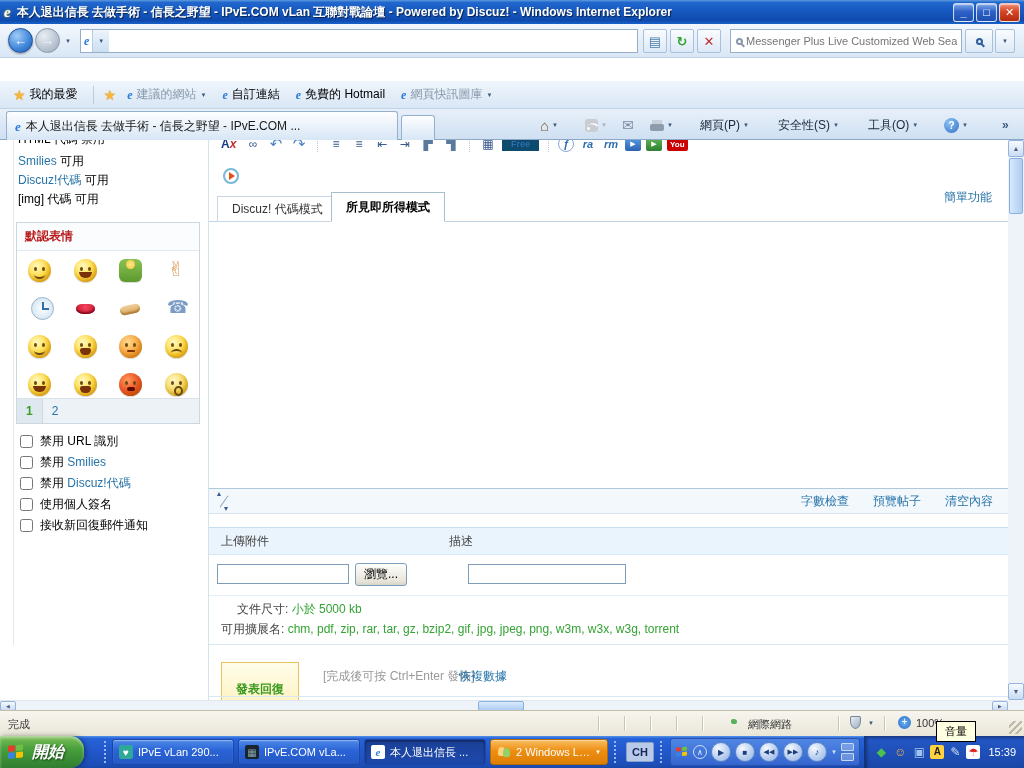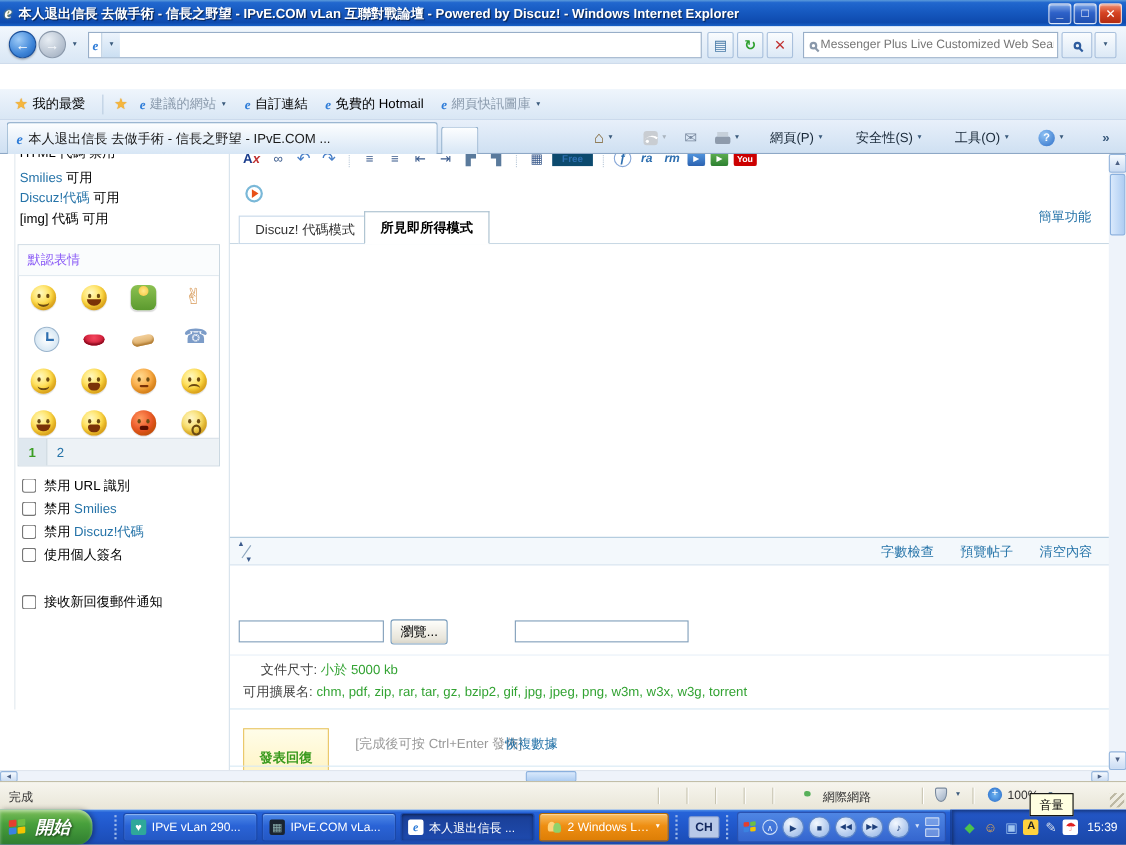--- a/index.html
+++ b/index.html
@@ -52,21 +52,21 @@
 .feedicon::before{content:"";position:absolute;left:2px;bottom:2px;width:3px;height:3px;border-radius:50%;background:#fff}
 .feedicon::after{content:"";position:absolute;left:2px;bottom:2px;width:8px;height:8px;border-top:2px solid #fff;border-right:2px solid #fff;border-radius:0 100% 0 0;border-top:none;border-left:none;transform:rotate(-45deg)}
 .helpcircle{width:15px;height:15px;border-radius:50%;background:radial-gradient(circle at 35% 30%,#8FC2F4,#2E6FC8);color:#fff;font-size:10px;font-weight:bold;display:flex;align-items:center;justify-content:center}
 
 
 .page{left:0;top:140px;width:1024px;height:570px;background:#fff;font-size:12px;color:#000}
 .slink{color:#2573A8}
 .clipline{overflow:hidden;position:absolute}
 .clipline span{display:block;margin-top:-9px;white-space:nowrap}
 .panel{position:absolute;border:1px solid #CBD8E1;background:#fff}
-.phead{background:#FAFCFD;border-bottom:1px solid #E2EAF0;color:#8b5cf6;font-weight:normal;padding:5px 8px}
+.phead{background:#FAFCFD;border-bottom:1px solid #E2EAF0;color:#b91c1c;font-weight:bold;padding:5px 8px}
 .egrid{display:grid;grid-template-columns:repeat(4,1fr)}
 .ecell{height:38px;display:flex;align-items:center;justify-content:center}
 .pager{position:absolute;left:0;right:0;bottom:0;background:#EDF2F6;border-top:1px solid #DAE2E9;display:flex;align-items:stretch}
 .pcur{background:#DFE8EF;color:#3A9D23;font-weight:bold;padding:5px 9px;border-right:1px solid #D0DAE2}
 .pnum{color:#2573A8;padding:5px 9px}
 .cbrow{position:absolute;display:flex;align-items:center;gap:7px;white-space:nowrap}
 input[type=checkbox]{width:13px;height:13px;accent-color:#fff}
 
 
 .emo{position:relative;width:23px;height:23px;border-radius:50%;background:radial-gradient(circle at 38% 32%,#FFF9C0,#FFD93E 55%,#F0AE1C);box-shadow:inset -2px -3px 4px rgba(175,110,0,.45),0 1px 1px rgba(0,0,0,.15)}
@@ -353,21 +353,21 @@
       <span><span>禁用</span> <span class="slink">Smilies</span></span>
     </div>
     <div class="cbrow" style="left:20px;top:335px">
       <input type="checkbox" style="">
       <span><span>禁用</span> <span class="slink">Discuz!代碼</span></span>
     </div>
     <div class="cbrow" style="left:20px;top:356px">
       <input type="checkbox" style="">
       <span>使用個人簽名</span>
     </div>
-    <div class="cbrow" style="left:20px;top:399px">
+    <div class="cbrow" style="left:20px;top:377px">
       <input type="checkbox" style="">
       <span>接收新回復郵件通知</span>
     </div>
 
     <div class="main">
 
       <div style="position:absolute;left:0;top:0;width:790px;height:23px;overflow:hidden">
         <div class="flex" style="margin-top:-5px;gap:5px;padding-left:12px">
           <span class="ti af">Ax</span>
           <span class="ti">∞</span>
@@ -408,20 +408,24 @@
           <i></i>
           <b style="left:7px;bottom:-2px">▾</b>
         </span>
         <span class="edlinks">
           <a class="slink">字數檢查</a>
           <a class="slink">預覽帖子</a>
           <a class="slink">清空內容</a>
         </span>
       </div>
 
+      <div class="attachhead">
+        <span style="margin-left:12px">上傳附件</span>
+        <span style="margin-left:180px">描述</span>
+      </div>
       <input class="xpinput" style="position: absolute; left: 8px; top: 424px; width: 132px;">
       <button class="xpbtn" style="position:absolute;left:146px;top:423px">瀏覽...</button>
       <input class="xpinput" style="position: absolute; left: 259px; top: 424px; width: 158px;">
       <div style="position:absolute;left:0;top:455px;width:800px;height:1px;background:#E8F0F8"></div>
       <div style="position:absolute;left:28px;top:461px">
         <span style="color:#444">文件尺寸:</span>
         <span class="greentx">小於 5000 kb</span>
       </div>
       <div style="position:absolute;left:12px;top:481px">
         <span style="color:#444">可用擴展名:</span>

